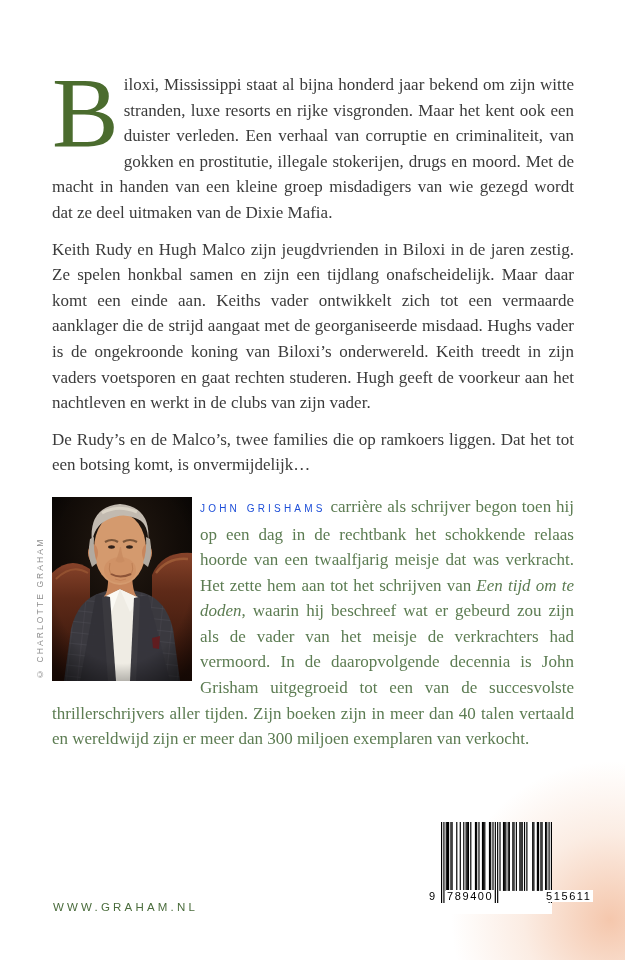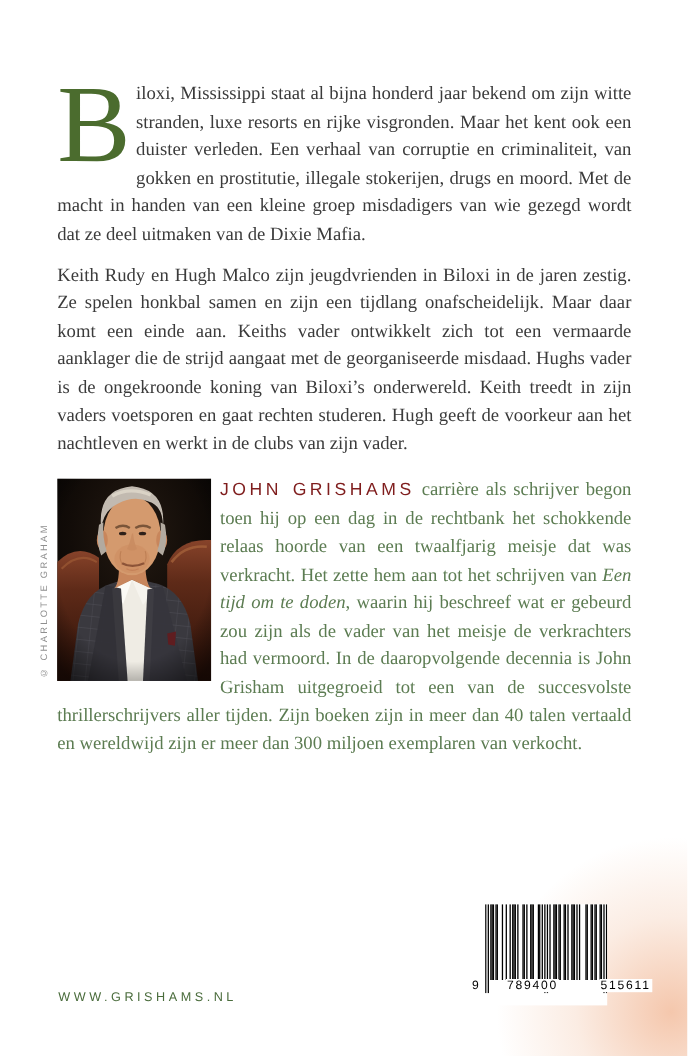--- a/index.html
+++ b/index.html
@@ -48,21 +48,21 @@
     font-family:"Liberation Sans", sans-serif;
     font-size:8.5px;letter-spacing:2.1px;color:#8f8f8f;
     white-space:nowrap;
   }
   .bio-text{
     margin:0;font-size:17px;line-height:25.6px;
     text-align:justify;color:#5c7c52;
   }
   .bio-name{
     font-family:"Liberation Sans", sans-serif;
-    font-size:16px;letter-spacing:3.2px;color:#7f1d1d;
+    font-size:10px;letter-spacing:3.2px;color:#1d4ed8;
   }
   .bio-text em{font-style:italic;}
 
   
   .website{
     position:absolute;left:53px;top:901px;
     font-family:"Liberation Sans", sans-serif;
     font-size:11.5px;letter-spacing:3.2px;color:#4a6c3c;
   }
   .barcode{
@@ -70,38 +70,39 @@
     background:#fff;
   }
   .barcode svg{display:block;width:111px;height:81px;}
   .bc-digits{
     position:absolute;top:68px;left:0;width:111px;height:13px;
     font-family:"Liberation Sans", sans-serif;
     font-size:11px;color:#000;background:transparent;
   }
   .bc-digits span{position:absolute;top:0;background:#fff;padding:0 1px;}
   .bc-d0{left:-13px;}
-  .bc-d1{left:19px;letter-spacing:1.6px;text-align:center;}
+  .bc-d1{left:5px;letter-spacing:1.6px;text-align:center;}
   .bc-d2{left:60px;letter-spacing:1.6px;margin-left:44px;}
 </style>
 </head>
 <body>
 
 <div class="page">
 
   <div class="corner-glow"></div>
 
   <main class="content">
 
     <p class="para">
       <span class="dropcap">B</span><span>iloxi, Mississippi staat al bijna honderd jaar bekend om zijn witte stranden, luxe resorts en rijke visgronden. Maar het kent ook een duister verleden. Een verhaal van corruptie en criminaliteit, van gokken en prostitutie, illegale stokerijen, drugs en moord. Met de macht in handen van een kleine groep misdadigers van wie gezegd wordt dat ze deel uitmaken van de Dixie Mafia.</span>
     </p>
 
     <p class="para">Keith Rudy en Hugh Malco zijn jeugdvrienden in Biloxi in de jaren zestig. Ze spelen honkbal samen en zijn een tijdlang onafscheidelijk. Maar daar komt een einde aan. Keiths vader ontwikkelt zich tot een vermaarde aanklager die de strijd aangaat met de georganiseerde misdaad. Hughs vader is de ongekroonde koning van Biloxi’s onderwereld. Keith treedt in zijn vaders voetsporen en gaat rechten studeren. Hugh geeft de voorkeur aan het nachtleven en werkt in de clubs van zijn vader.</p>
 
+    <p class="para">De Rudy’s en de Malco’s, twee families die op ramkoers liggen. Dat het tot een botsing komt, is onvermijdelijk…</p>
 
     <section class="bio">
       <div class="photo-wrap">
         <span class="credit">© CHARLOTTE GRAHAM</span>
         <svg class="photo" viewBox="0 0 140 184" preserveAspectRatio="none" aria-hidden="true">
           <defs>
             <radialGradient id="bgGlow" cx="50%" cy="28%" r="75%">
               <stop offset="0%" stop-color="#241a12"></stop>
               <stop offset="55%" stop-color="#120c08"></stop>
               <stop offset="100%" stop-color="#060403"></stop>
@@ -162,21 +163,21 @@
           <path d="M59 77 Q68 82 79 77" stroke="#8d5438" stroke-width="2" fill="none"></path>
           <path d="M63 82 Q68 85 74 82" stroke="#c07a52" stroke-width="1" fill="none" opacity="0.7"></path>
           <rect width="140" height="184" fill="url(#vig)"></rect>
         </svg>
       </div>
       <p class="bio-text"><span class="bio-name">JOHN GRISHAMS</span><span> carrière als schrijver begon toen hij op een dag in de rechtbank het schokkende relaas hoorde van een twaalfjarig meisje dat was verkracht. Het zette hem aan tot het schrijven van </span><em>Een tijd om te doden</em><span>, waarin hij beschreef wat er gebeurd zou zijn als de vader van het meisje de verkrachters had vermoord. In de daaropvolgende decennia is John Grisham uitgegroeid tot een van de succesvolste thrillerschrijvers aller tijden. Zijn boeken zijn in meer dan 40 talen vertaald en wereldwijd zijn er meer dan 300 miljoen exemplaren van verkocht.</span></p>
     </section>
 
   </main>
 
-  <div class="website">WWW.GRISHAMS.NL</div>
+  <div class="website">WWW.GRAHAM.NL</div>
 
   <div class="barcode">
     <svg id="bc-svg" viewBox="0 0 95 67" preserveAspectRatio="none" aria-hidden="true">
         <rect x="0" y="0" width="1" height="67" fill="#000"></rect>
         <rect x="2" y="0" width="1" height="67" fill="#000"></rect>
         <rect x="4" y="0" width="1" height="57" fill="#000"></rect>
         <rect x="5" y="0" width="1" height="57" fill="#000"></rect>
         <rect x="6" y="0" width="1" height="57" fill="#000"></rect>
         <rect x="8" y="0" width="1" height="57" fill="#000"></rect>
         <rect x="9" y="0" width="1" height="57" fill="#000"></rect>

